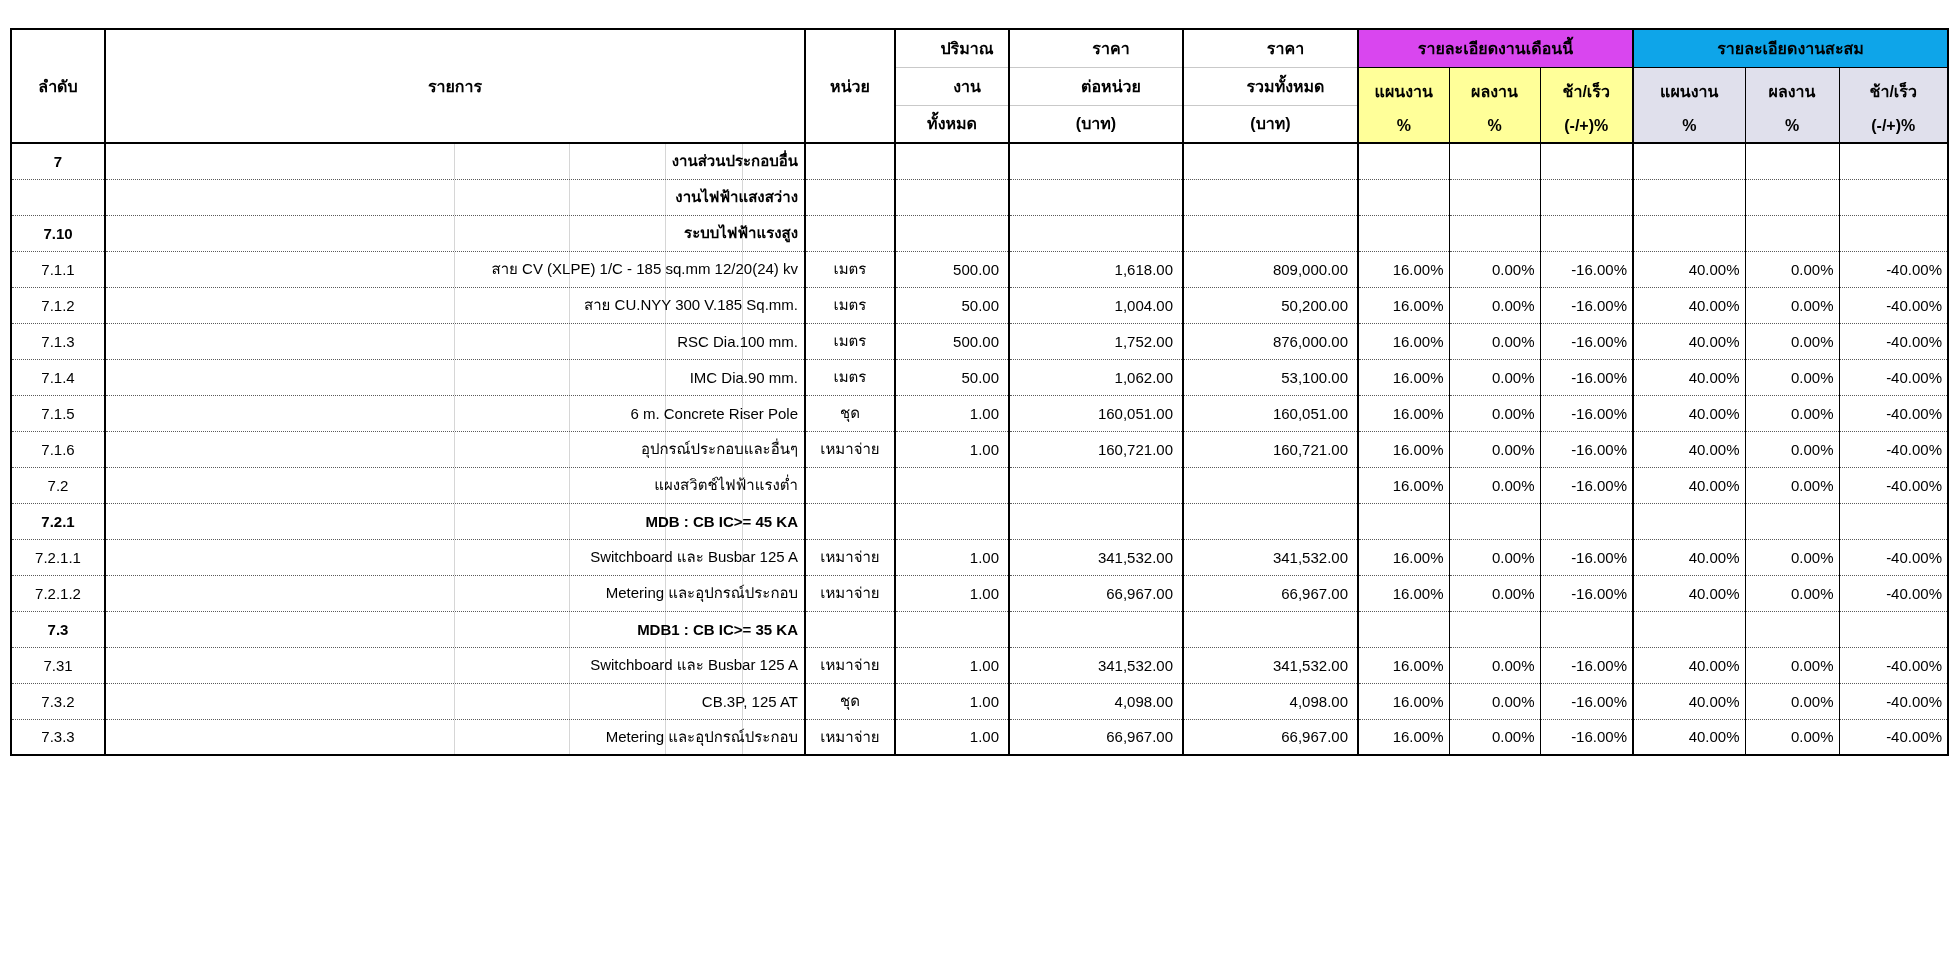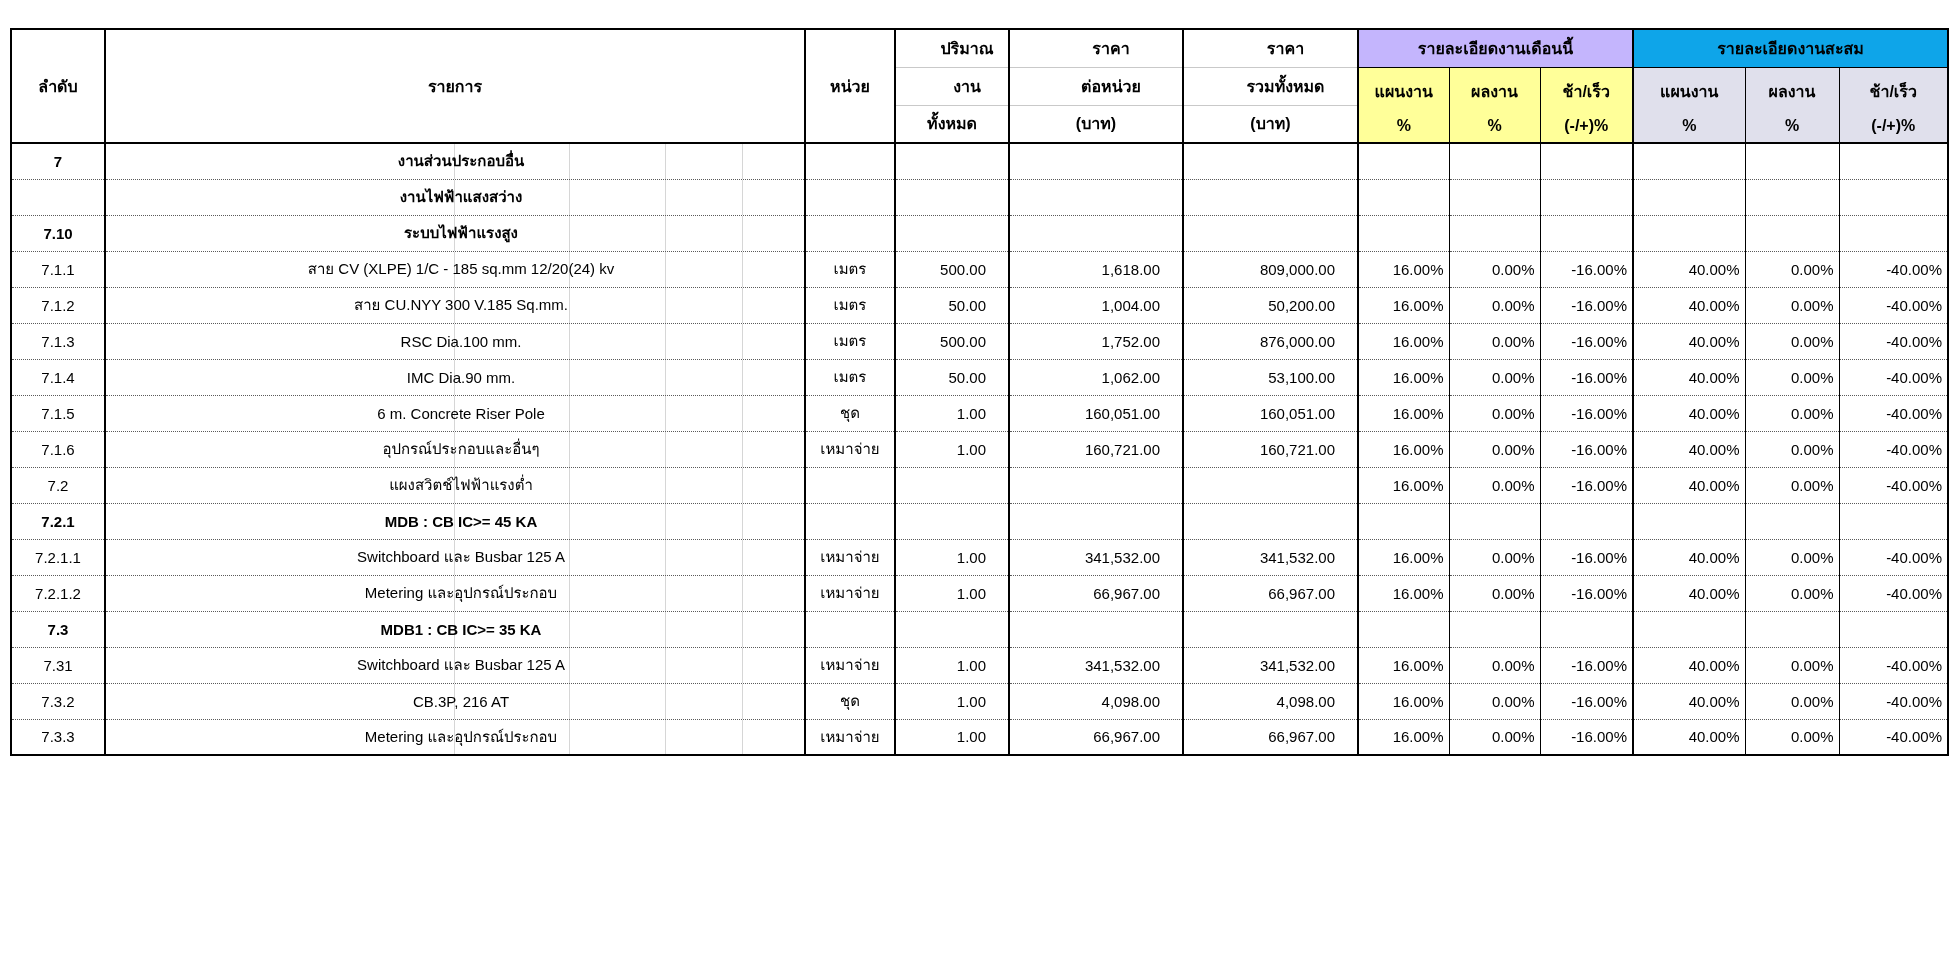--- a/index.html
+++ b/index.html
@@ -25,23 +25,23 @@
 
   
   .month-band{border-bottom:1px solid #000;}
   .cum-band{border-bottom:1px solid #000;}
 
   .two-line{display:flex;flex-direction:column;justify-content:space-around;height:60px;align-items:center;}
   .two-line div{line-height:34px;}
 
   
   .col-no{text-align:center;}
-  .col-item{text-align:center;padding-left:18px;}
+  .col-item{text-align:right;padding-left:18px;}
   .col-unit{text-align:center;}
-  .col-qty,.col-unit_price,.col-total_price{text-align:right;padding-right:22px;}
+  .col-qty,.col-unit_price,.col-total_price{text-align:right;padding-right:9px;}
   .col-m_plan,.col-m_actual,.col-m_diff,.col-c_plan,.col-c_actual,.col-c_diff{text-align:right;padding-right:5px;}
 
   
   tbody .col-item{
     background-image:linear-gradient(#d6d6d6,#d6d6d6),linear-gradient(#d6d6d6,#d6d6d6),
                      linear-gradient(#d6d6d6,#d6d6d6),linear-gradient(#d6d6d6,#d6d6d6);
     background-repeat:no-repeat;
     background-size:1px 100%,1px 100%,1px 100%,1px 100%;
     background-position:348px 0,463px 0,559px 0,636px 0;
   }
@@ -68,21 +68,21 @@
         <col style="width:109px">
     </colgroup>
     <thead>
       <tr>
         <th rowspan="3" class="bR2">ลำดับ</th>
         <th rowspan="3" class="bR2">รายการ</th>
         <th rowspan="3" class="bR2">หน่วย</th>
         <th class="bR2 hSub">ปริมาณ</th>
         <th class="bR2 hSub">ราคา</th>
         <th class="bR2 hSub">ราคา</th>
-        <th colspan="3" class="bR2 month-band" id="month-band" style="background: #c4b5fd;">รายละเอียดงานเดือนนี้</th>
+        <th colspan="3" class="bR2 month-band" id="month-band" style="background: #d946ef;">รายละเอียดงานเดือนนี้</th>
         <th colspan="3" class="cum-band" id="cum-band" style="background: #0ea5e9;">รายละเอียดงานสะสม</th>
       </tr>
       <tr>
         <th class="bR2 hSub">งาน</th>
         <th class="bR2 hSub">ต่อหน่วย</th>
         <th class="bR2 hSub">รวมทั้งหมด</th>
         <th rowspan="2" class="bR1 month-cell" style="background: rgb(255, 255, 153);">
           <div class="two-line">
               <div>แผนงาน</div>
               <div>%</div>
@@ -331,21 +331,21 @@
           <td class="col-total_price bR2">341,532.00</td>
           <td class="col-m_plan bR1">16.00%</td>
           <td class="col-m_actual bR1">0.00%</td>
           <td class="col-m_diff bR2">-16.00%</td>
           <td class="col-c_plan bR1">40.00%</td>
           <td class="col-c_actual bR1">0.00%</td>
           <td class="col-c_diff">-40.00%</td>
         </tr>
         <tr>
           <td class="col-no bR2">7.3.2</td>
-          <td class="col-item bR2">CB.3P, 216 AT</td>
+          <td class="col-item bR2">CB.3P, 125 AT</td>
           <td class="col-unit bR2">ชุด</td>
           <td class="col-qty bR2">1.00</td>
           <td class="col-unit_price bR2">4,098.00</td>
           <td class="col-total_price bR2">4,098.00</td>
           <td class="col-m_plan bR1">16.00%</td>
           <td class="col-m_actual bR1">0.00%</td>
           <td class="col-m_diff bR2">-16.00%</td>
           <td class="col-c_plan bR1">40.00%</td>
           <td class="col-c_actual bR1">0.00%</td>
           <td class="col-c_diff">-40.00%</td>

